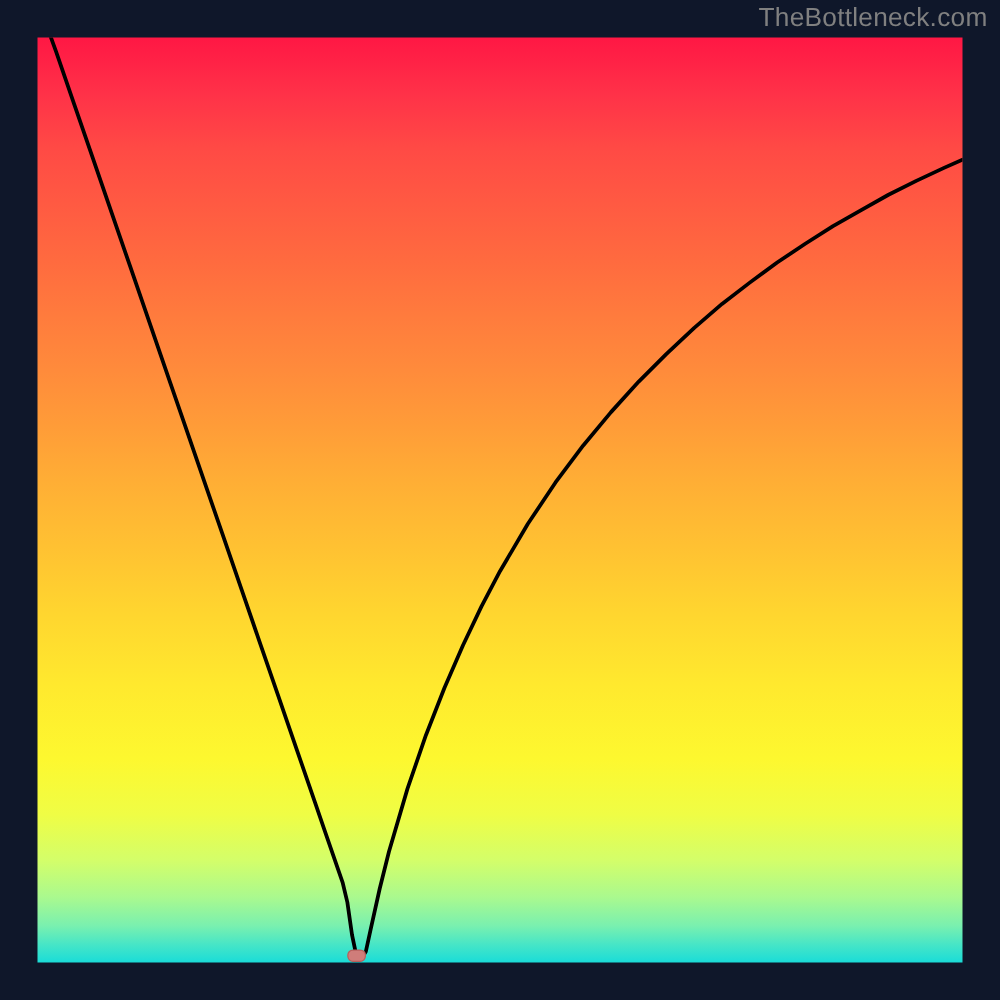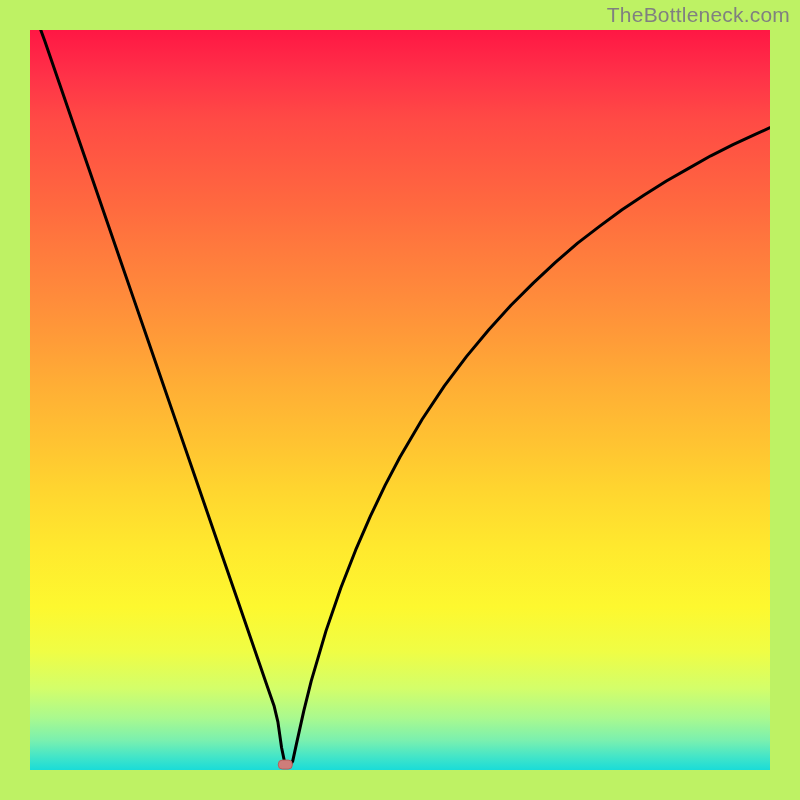--- a/index.html
+++ b/index.html
@@ -9,21 +9,21 @@
     height: 800px;
     background: #000;
     overflow: hidden;
   }
   .frame {
     position: absolute;
     left: 0;
     top: 0;
     width: 800px;
     height: 800px;
-    background: #bef264;
+    background: #0f172a;
   }
   .plot-area {
     position: absolute;
     left: 30px;
     top: 30px;
     width: 740px;
     height: 740px;
   }
   .bg-gradient {
     position: absolute;

